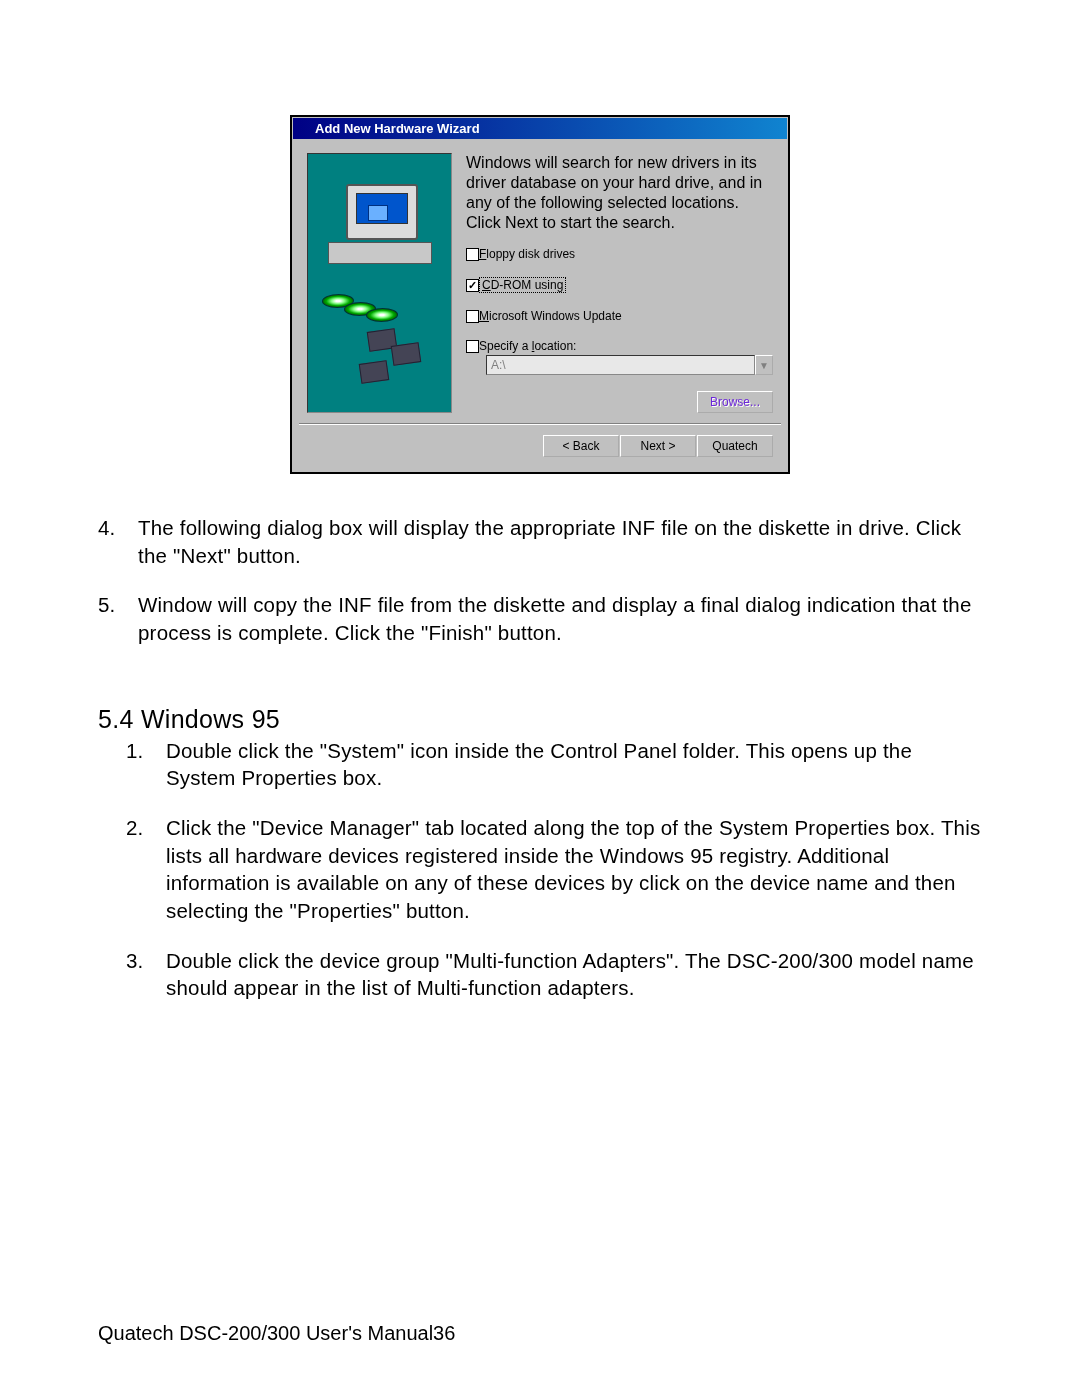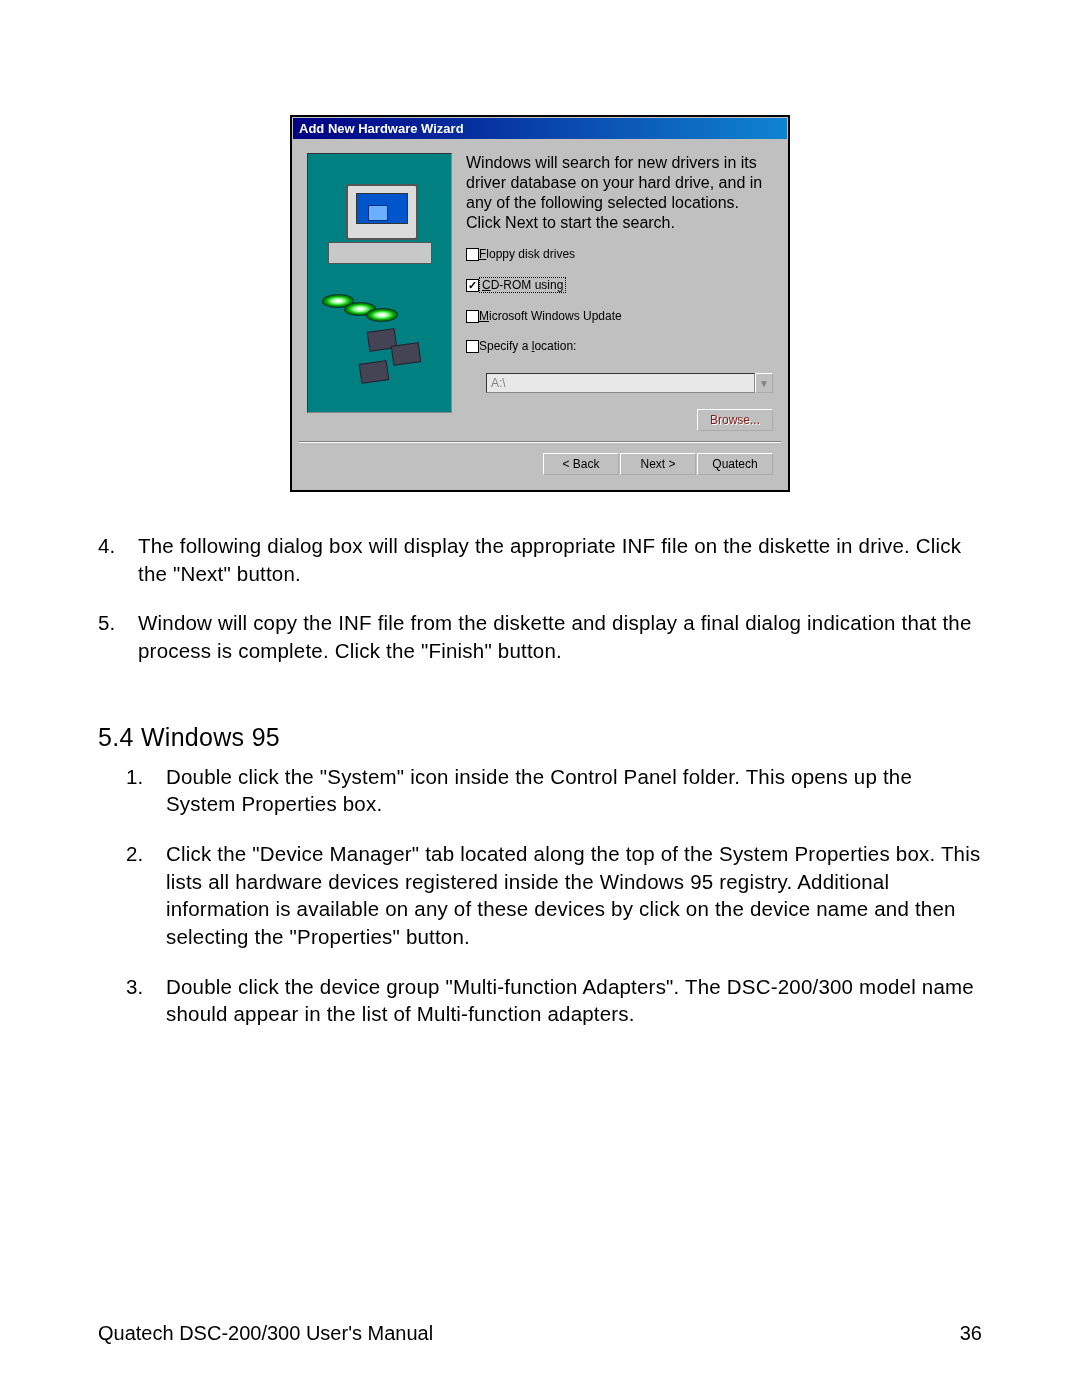--- a/index.html
+++ b/index.html
@@ -30,21 +30,21 @@
     width: 100%;
     background: #c0c0c0;
     font-family: "MS Sans Serif", Tahoma, sans-serif;
     font-size: 12px;
     color: #000;
   }
   .titlebar {
     background: linear-gradient(to right, #000084, #1084d0);
     color: #fff;
     font-weight: bold;
-    padding: 3px 6px;
+    padding: 3px 22px;
     font-size: 13px;
   }
   .dialog-body {
     display: flex;
     padding: 14px 14px 10px 14px;
     gap: 14px;
   }
   .illustration {
     width: 145px;
     height: 260px;
@@ -126,21 +126,21 @@
   .browse-row { display:flex; justify-content:flex-end; margin-top:4px;}
   .btn {
     min-width: 76px; height: 22px;
     border: 1px outset #fff;
     background: #c0c0c0;
     font-size: 12px;
     font-family: inherit;
     padding: 0 8px;
     cursor: pointer;
   }
-  .btn.disabled { color:#7f1d1d; text-shadow: 1px 1px 0 #fff; cursor:default;}
+  .btn.disabled { color:#6d28d9; text-shadow: 1px 1px 0 #fff; cursor:default;}
   .dialog-sep {
     border-top: 1px solid #808080;
     border-bottom: 1px solid #fff;
     margin: 0 6px 10px 6px;
   }
   .dialog-buttons {
     display:flex; justify-content:flex-end; gap:1px;
     padding: 0 14px 14px 14px;
   }
 
@@ -149,36 +149,35 @@
     display:flex;
     margin: 0 0 22px 0;
     font-size: 20.5px;
     line-height: 1.35;
     letter-spacing: 0.2px;
   }
   .ol-item .num { width: 40px; flex:0 0 40px; }
   .ol-item .txt { flex:1; }
   .section-heading {
     font-size: 25px;
-    margin: 58px 0 11px 0;
+    margin: 58px 0 3px 0;
     letter-spacing: 0.3px;
   }
   .para {
     font-size: 20.5px;
     line-height: 1.35;
     margin: 0 0 24px 42px;
     letter-spacing: 0.2px;
   }
   .ol-sub .ol-item { margin-left: 28px; }
   .footer {
     position: absolute;
     left: 98px; right: 98px; bottom: 52px;
-    display:flex; justify-content:space-between;
+    display:flex; justify-content:flex-start;
     font-size: 20px;
-    gap: 32px;
   }
 </style>
 </head>
 <body>
 
 <div class="page">
 
   <div class="dialog-wrap">
     <div class="dialog">
       <div class="titlebar">
@@ -210,21 +209,21 @@
           <div class="chk-row">
             <span class="chk checked"></span>
             <span class="chk-label boxed"><span class="ul">C</span><span>D-ROM using</span></span>
           </div>
 
           <div class="chk-row">
             <span class="chk"></span>
             <span class="chk-label"><span class="ul">M</span><span>icrosoft Windows Update</span></span>
           </div>
 
-          <div class="chk-row" style="margin-bottom:24px;">
+          <div class="chk-row" style="margin-bottom:6px;">
             <span class="chk"></span>
             <span class="chk-label">Specify a <span class="ul">l</span>ocation:</span>
           </div>
           <div class="combo">
             <div class="combo-input">A:\</div>
             <div class="combo-btn">▼</div>
           </div>
           <div class="browse-row">
             <button class="btn disabled" type="button"><span class="ul">B</span><span>rowse...</span></button>
           </div>

